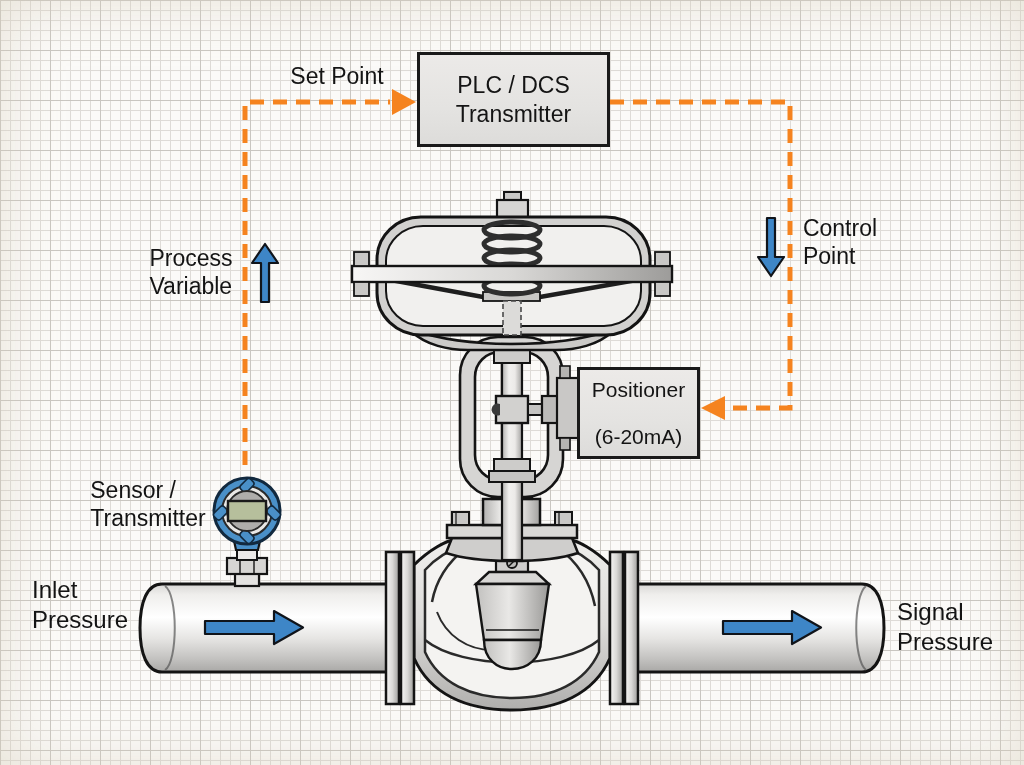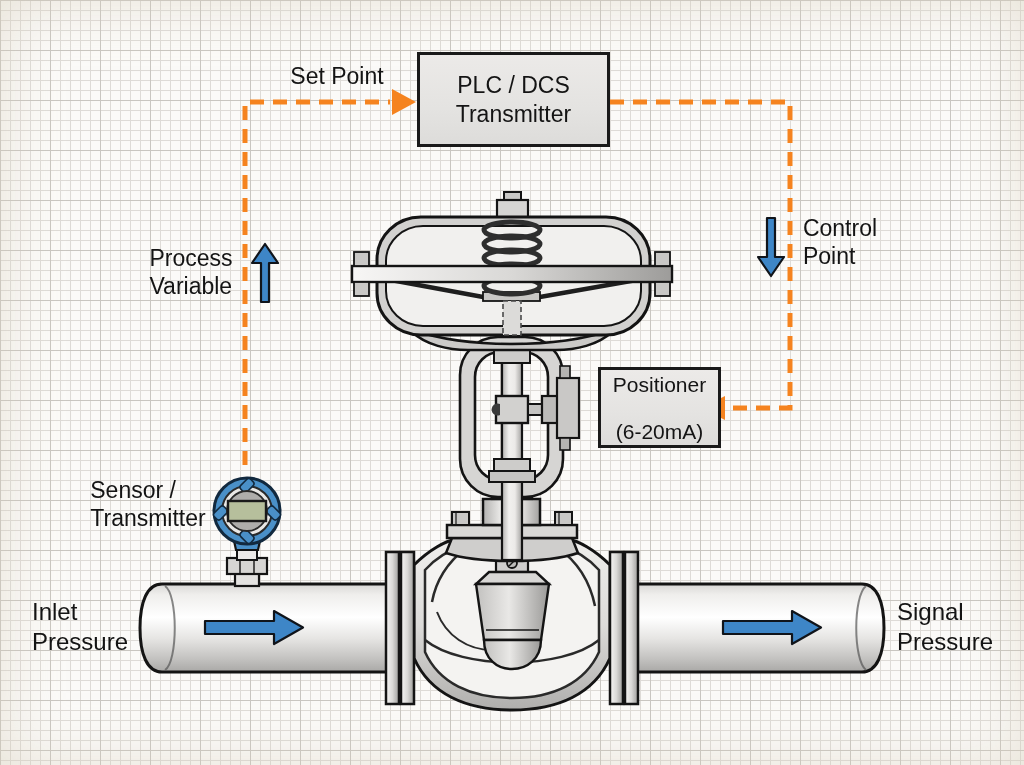--- a/index.html
+++ b/index.html
@@ -21,26 +21,26 @@
     white-space:nowrap;transform:translateX(-50%);
   }
   .label.big{font-size:24px;line-height:30px;}
   .diagram-box{
     position:absolute;display:flex;flex-direction:column;align-items:center;justify-content:center;
     background:linear-gradient(180deg,#eceae8 0%,#e4e3e1 60%,#dddcda 100%);
     border:3px solid #1a1a1a;color:#141414;text-align:center;
     box-sizing:border-box;
   }
   #plc-box{left:417px;top:52px;width:193px;height:95px;font-size:23px;line-height:29px;}
-  #positioner-box{left:598px;top:367px;width:123px;height:81px;font-size:21px;line-height:27px;gap:20px;}
+  #positioner-box{left:577px;top:367px;width:123px;height:92px;font-size:21px;line-height:27px;gap:20px;}
   #lbl-set-point{left:337px;top:62px;}
   #lbl-control-signal{left:840px;top:214px;}
   #lbl-process-variable{left:191px;top:244px;}
   #lbl-sensor{left:148px;top:476px;}
-  #lbl-inlet{left:80px;top:597px;}
+  #lbl-inlet{left:80px;top:575px;}
   #lbl-outlet{left:945px;top:597px;}
 </style>
 </head>
 <body>
 
 <div class="stage">
 
   <svg class="layer" width="1024" height="765" viewBox="0 0 1024 765">
     <defs>
       <linearGradient id="gPipe" x1="0" y1="0" x2="0" y2="1">

